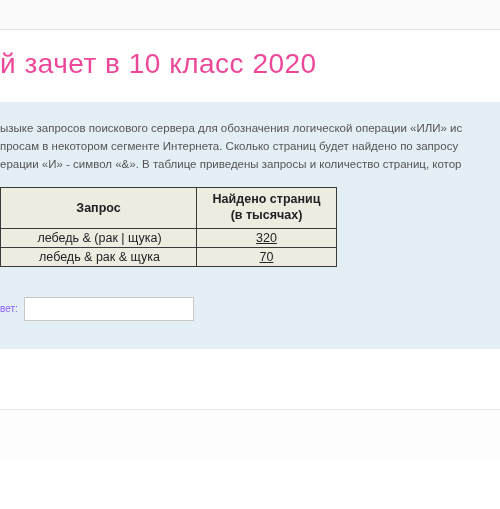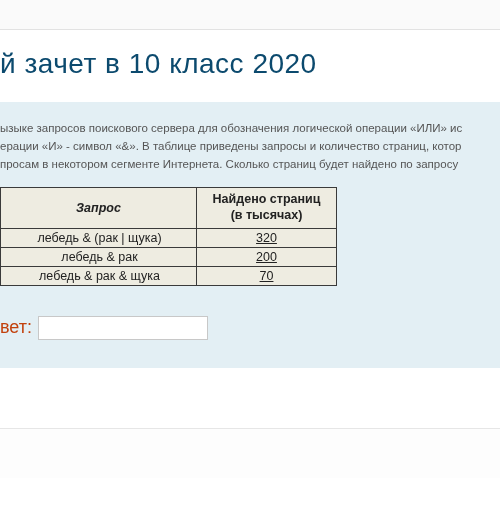--- a/index.html
+++ b/index.html
@@ -1,66 +1,62 @@
 <!DOCTYPE html>
 <html><head>
 <meta charset="utf-8">
 <style>
   * { box-sizing: border-box; margin: 0; padding: 0; }
   html, body { width: 500px; height: 509px; overflow: hidden; font-family: "Segoe UI", Arial, sans-serif; background: #fff; }
   .top-strip { height: 30px; border-bottom: 1px solid #e2e2e2; background: #fafafa; }
   .title-area { padding: 18px 0 22px 0; }
-  .title { font-size: 28px; font-weight: 300; color: #0c4a6e; letter-spacing: 0.5px; white-space: nowrap; }
+  .title { font-size: 28px; font-weight: 300; color: #ec4899; letter-spacing: 0.5px; white-space: nowrap; }
   .question-card { background: #e3eff4; padding: 18px 12px 28px 0; width: 100%; }
   .q-text { font-size: 11.5px; color: #555; line-height: 1.55; margin-bottom: 14px; white-space: nowrap; overflow: hidden; }
   table { border-collapse: collapse; background: #eeece1; margin-top: 4px; }
   th, td { border: 1px solid #3a3a3a; font-size: 12.5px; color: #222; }
   th { text-align: center; padding: 4px 10px; font-weight: 700; }
-  th.col-q { width: 196px; font-style: italic; }
+  th.col-q { width: 196px; }
   th.col-r { width: 140px; line-height: 1.25; }
   td.col-q { padding: 2px 6px 2px 8px; text-align: center; }
   td.col-r { padding: 2px 6px; text-align: center; text-decoration: underline; }
   .answer-row { margin-top: 30px; display: flex; align-items: center; gap: 6px; }
-  .answer-label { font-size: 18px; color: #c2410c; text-align: right; }
+  .answer-label { font-size: 10px; color: #8b5cf6; text-align: right; }
   .answer-input { width: 170px; height: 24px; border: 1px solid #c8c8c8; background: #fff; font-size: 13px; padding: 0 6px; }
   .spacer { height: 40px; }
   .bottom-card { height: 50px; border-top: 1px solid #e6e6e6; background: #fdfdfd; margin-top: 20px; }
 </style>
 </head>
 <body>
 
 <div class="top-strip"></div>
 
 <div class="title-area">
   <h1 class="title">й зачет в 10 класс 2020</h1>
 </div>
 
 <div class="question-card">
 
   <div class="q-text">
     <div>ызыке запросов поискового сервера для обозначения логической операции «ИЛИ» ис</div>
+    <div>просам в некотором сегменте Интернета.    Сколько страниц будет найдено по запросу</div>
     <div>ерации «И» - символ «&amp;». В таблице приведены запросы и количество страниц, котор</div>
-    <div>просам в некотором сегменте Интернета.    Сколько страниц будет найдено по запросу</div>
   </div>
 
   <table>
     <thead>
       <tr>
         <th class="col-q">Запрос</th>
         <th class="col-r">Найдено страниц (в тысячах)</th>
       </tr>
     </thead>
     <tbody>
       <tr>
         <td class="col-q">лебедь &amp; (рак | щука)</td>
         <td class="col-r">320</td>
-      </tr>
-      <tr>
-        <td class="col-q">лебедь &amp; рак</td>
-        <td class="col-r">200</td>
       </tr>
       <tr>
         <td class="col-q">лебедь &amp; рак &amp; щука</td>
         <td class="col-r">70</td>
       </tr>
     </tbody>
   </table>
 
   <div class="answer-row">
     <span class="answer-label">вет:</span>

